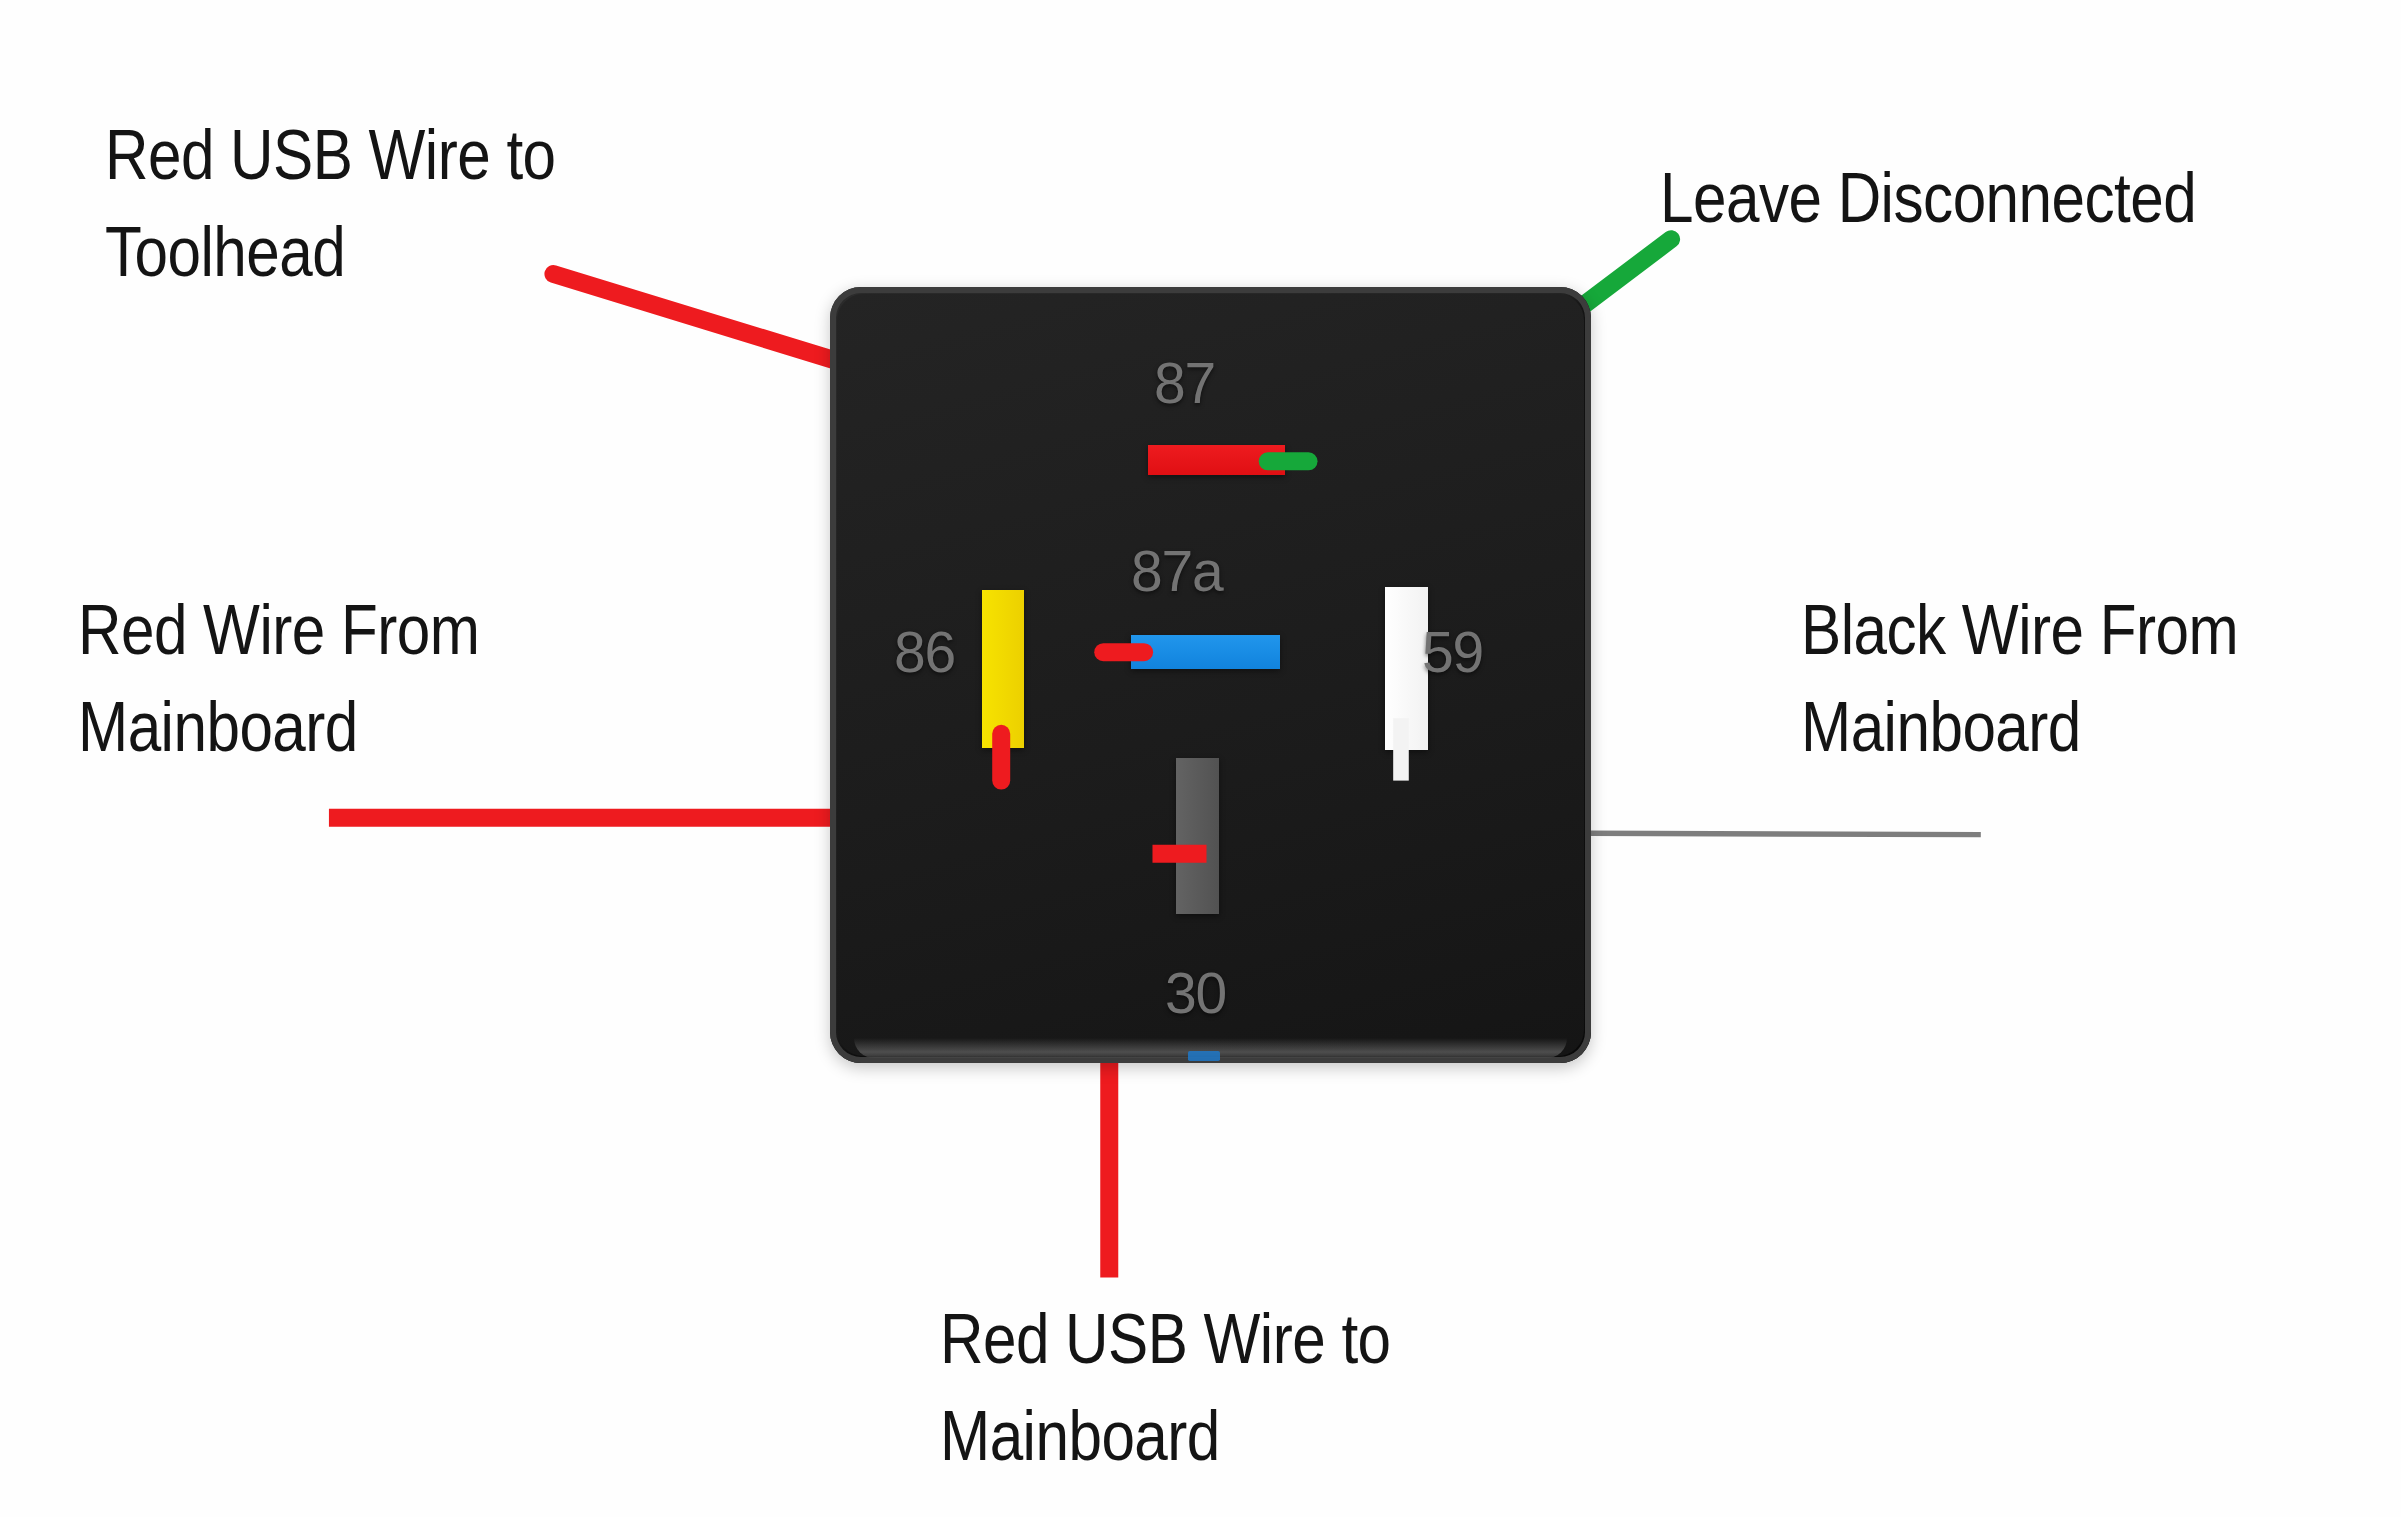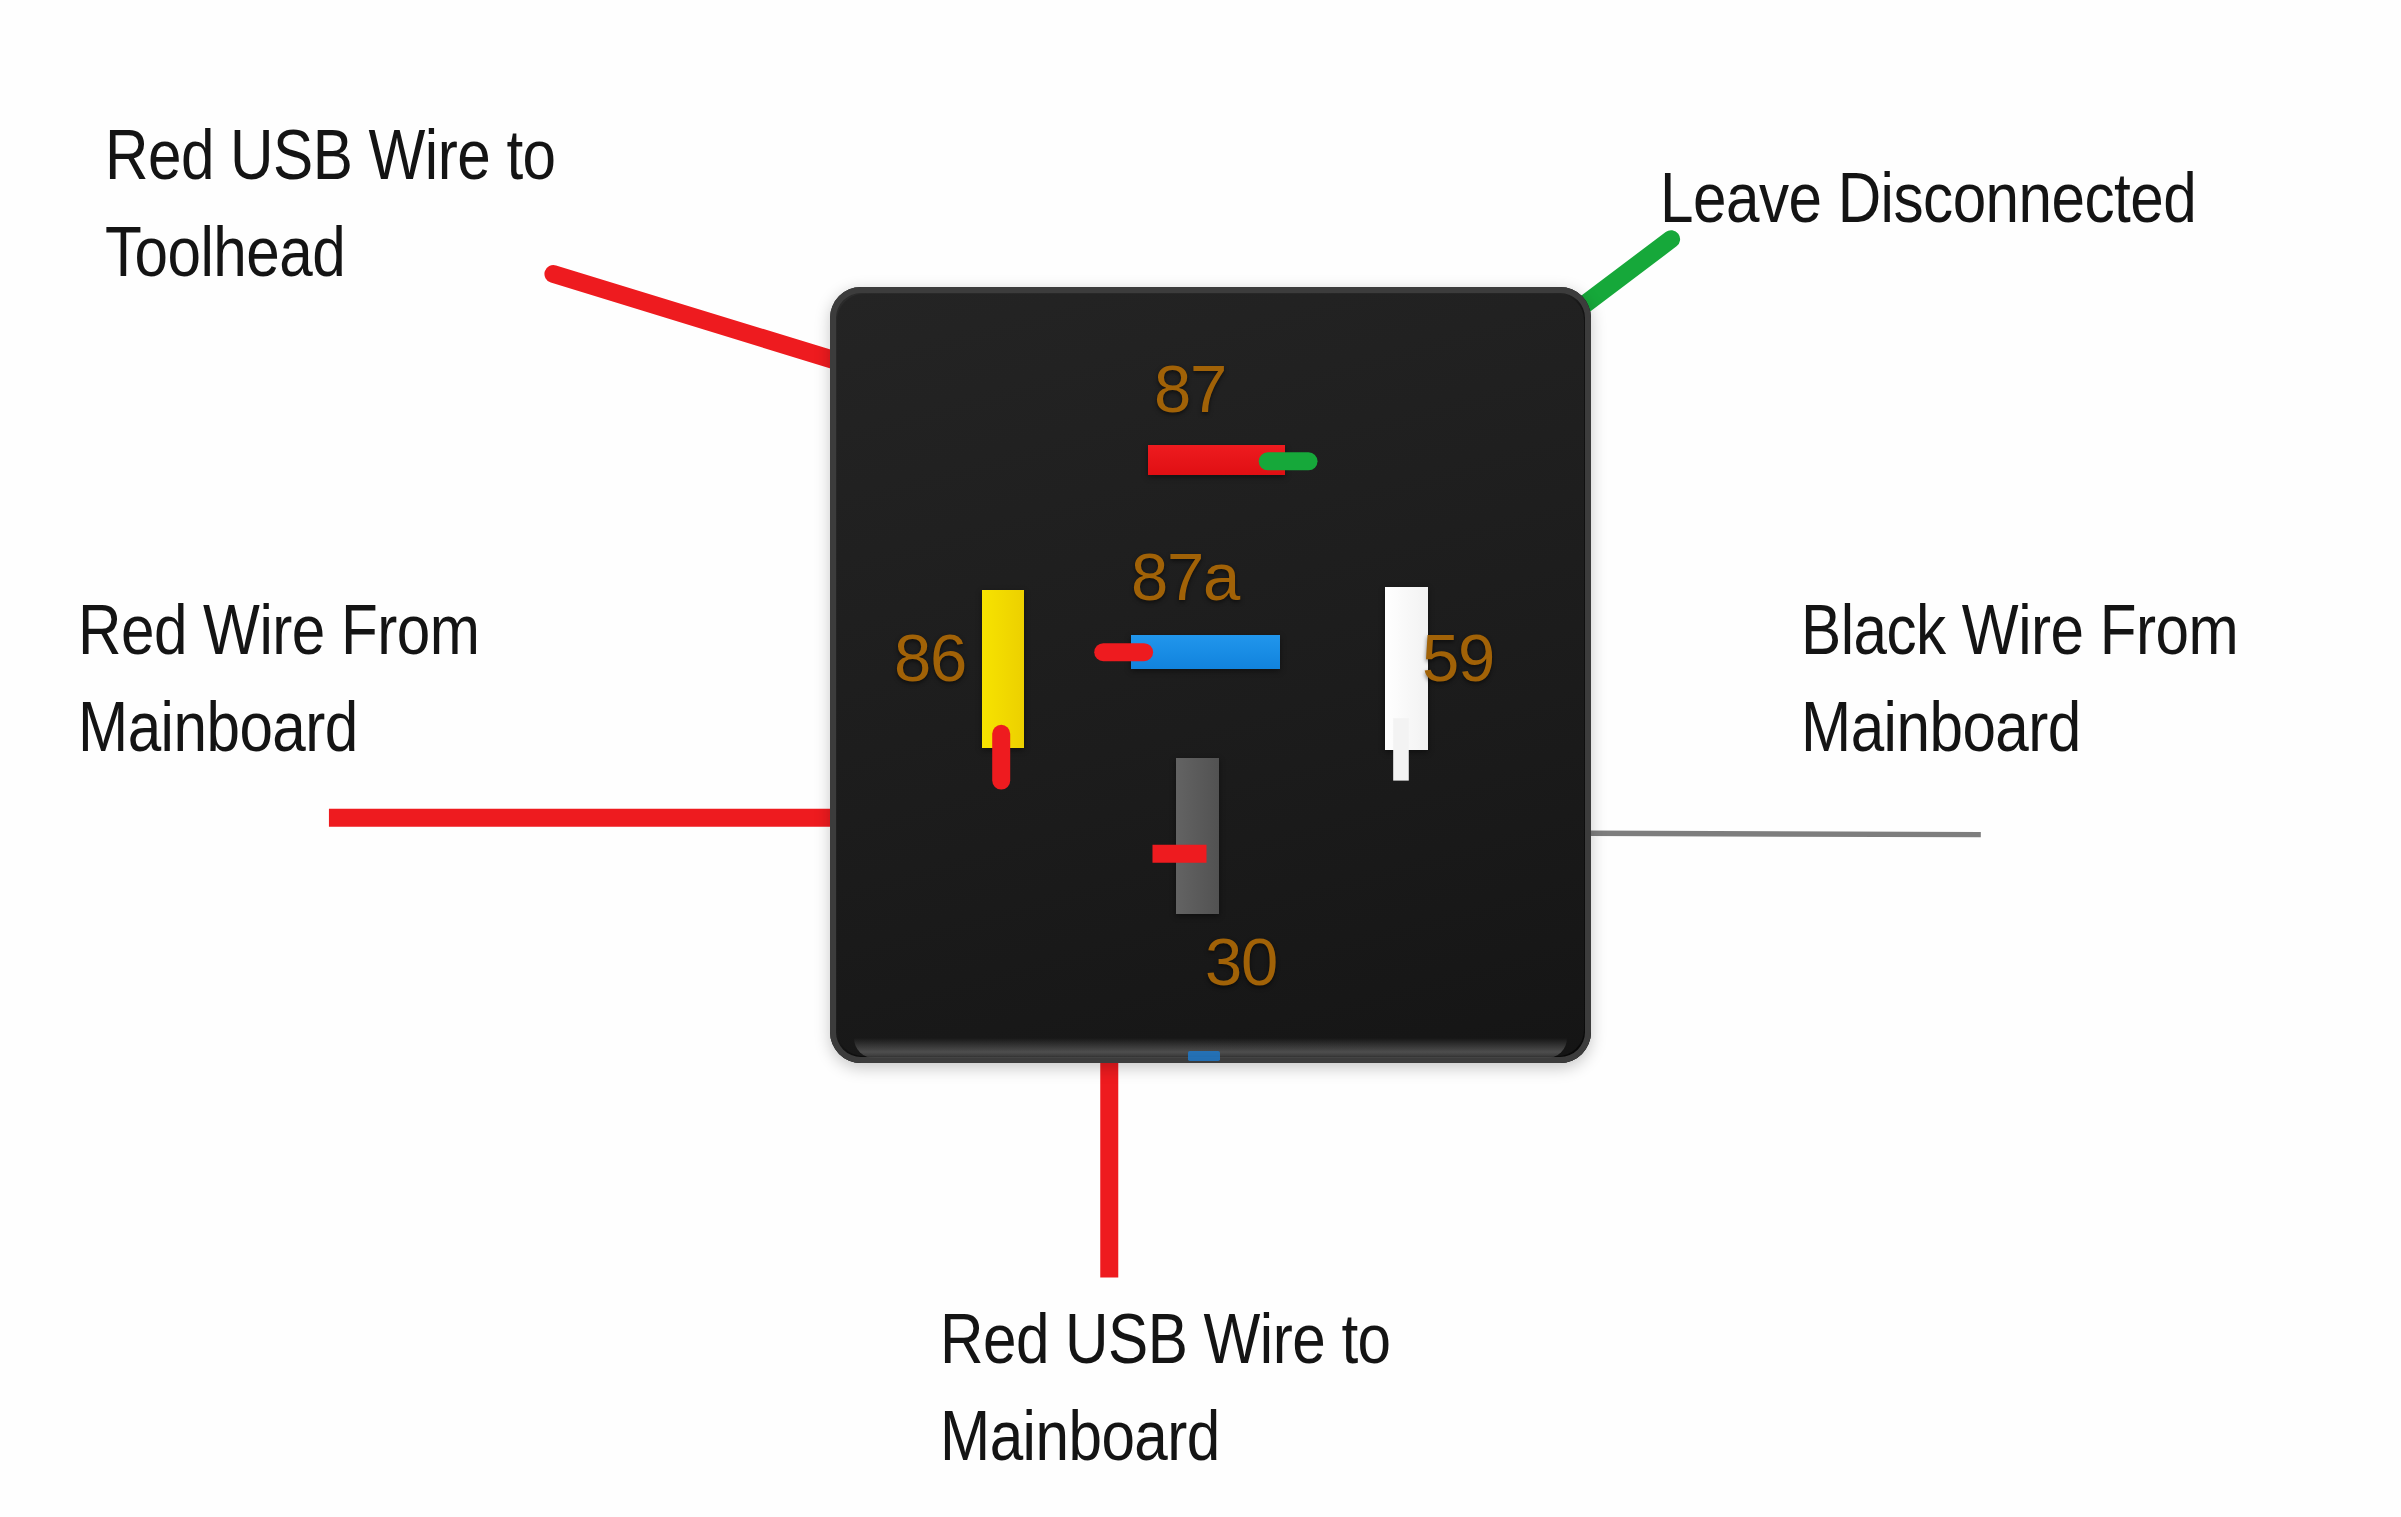--- a/index.html
+++ b/index.html
@@ -111,33 +111,33 @@
   }
   #term-30 {
     left: 1176px; top: 758px;
     width: 43px; height: 156px;
     background: linear-gradient(90deg, #636363 0%, #525252 100%);
   }
 
   
   .term-num {
     position: absolute;
-    color: #a16207;
+    color: #737373;
     font-family: "Liberation Sans", sans-serif;
     font-weight: 400;
-    font-size: 67px;
+    font-size: 57px;
     line-height: 1;
     letter-spacing: -1.2px;
     text-shadow: 0 1.8px 4.2px rgba(0,0,0,0.55);
   }
   #num-87  { left: 1154px; top: 355px; }
   #num-87a { left: 1131px; top: 543px; }
   #num-86  { left: 894px; top: 624px; }
   #num-85  { left: 1422px; top: 624px; }
-  #num-30  { left: 1165px; top: 928px; margin-left: 40px; }
+  #num-30  { left: 1165px; top: 965px; }
 
   
   #wires {
     position: absolute;
     inset: 0;
     width: 2401px;
     height: 1518px;
     pointer-events: none;
   }
 </style>

